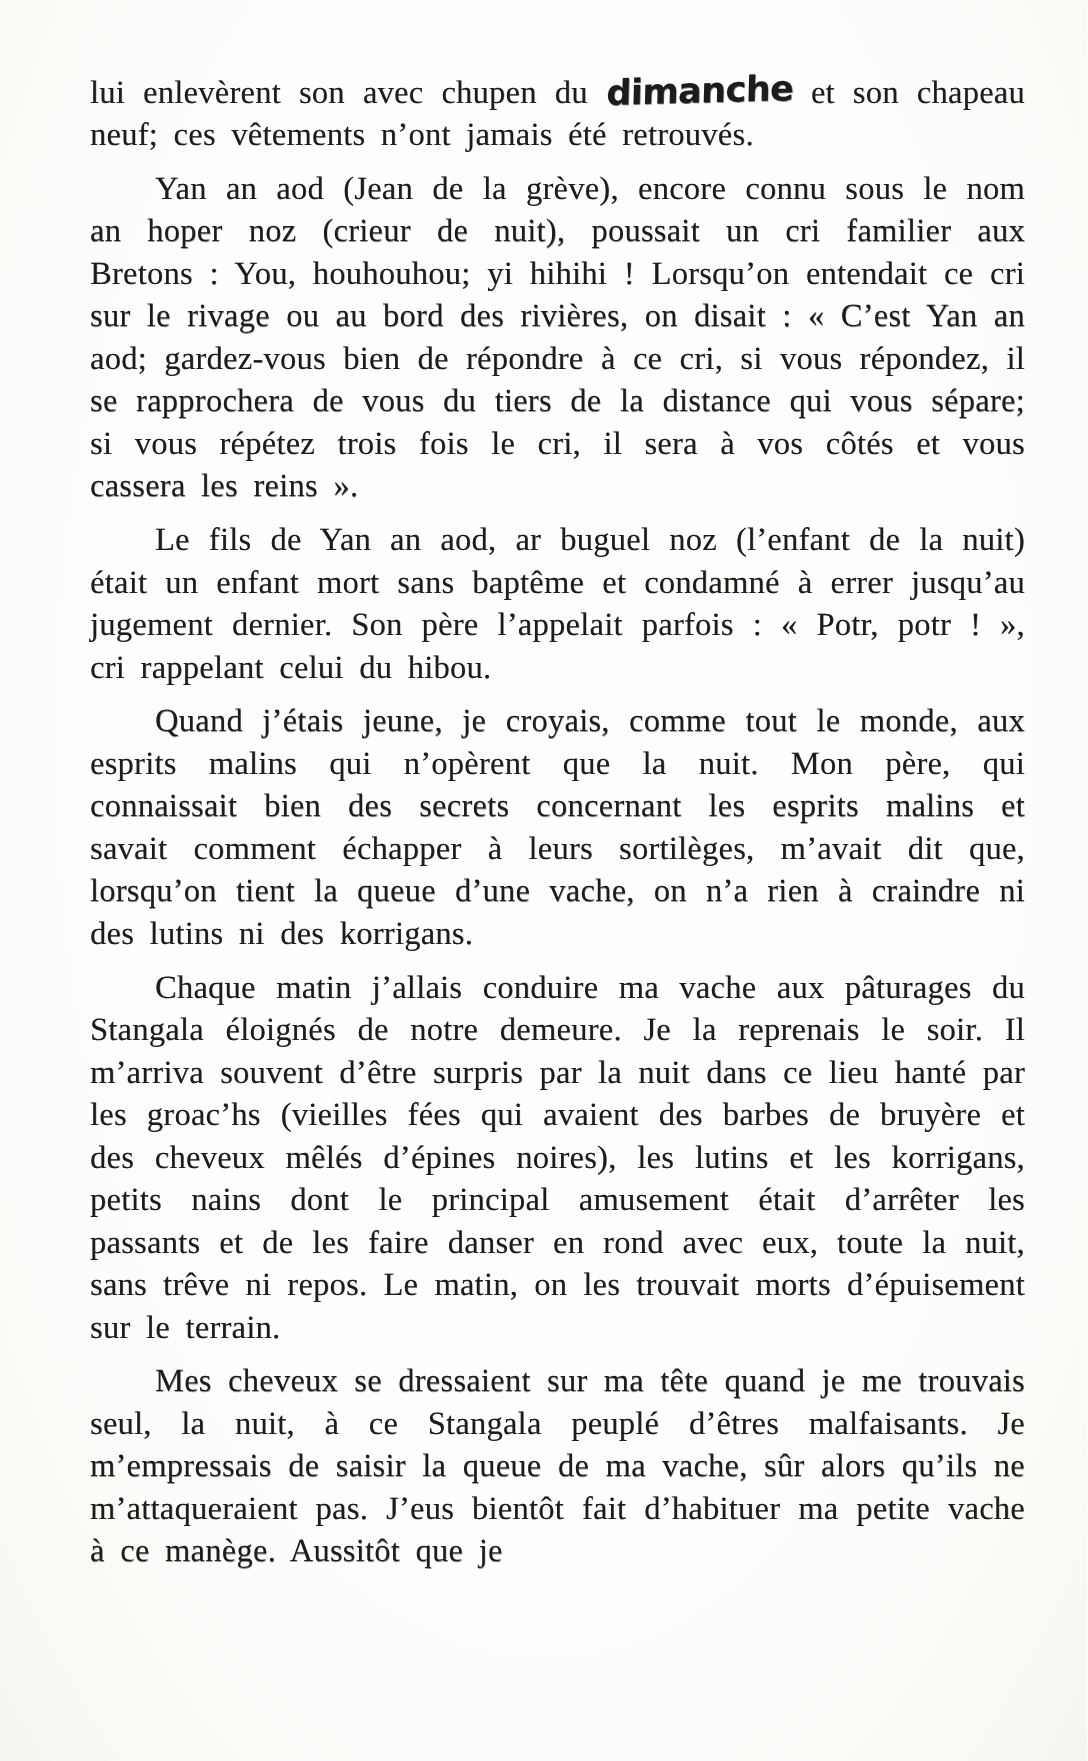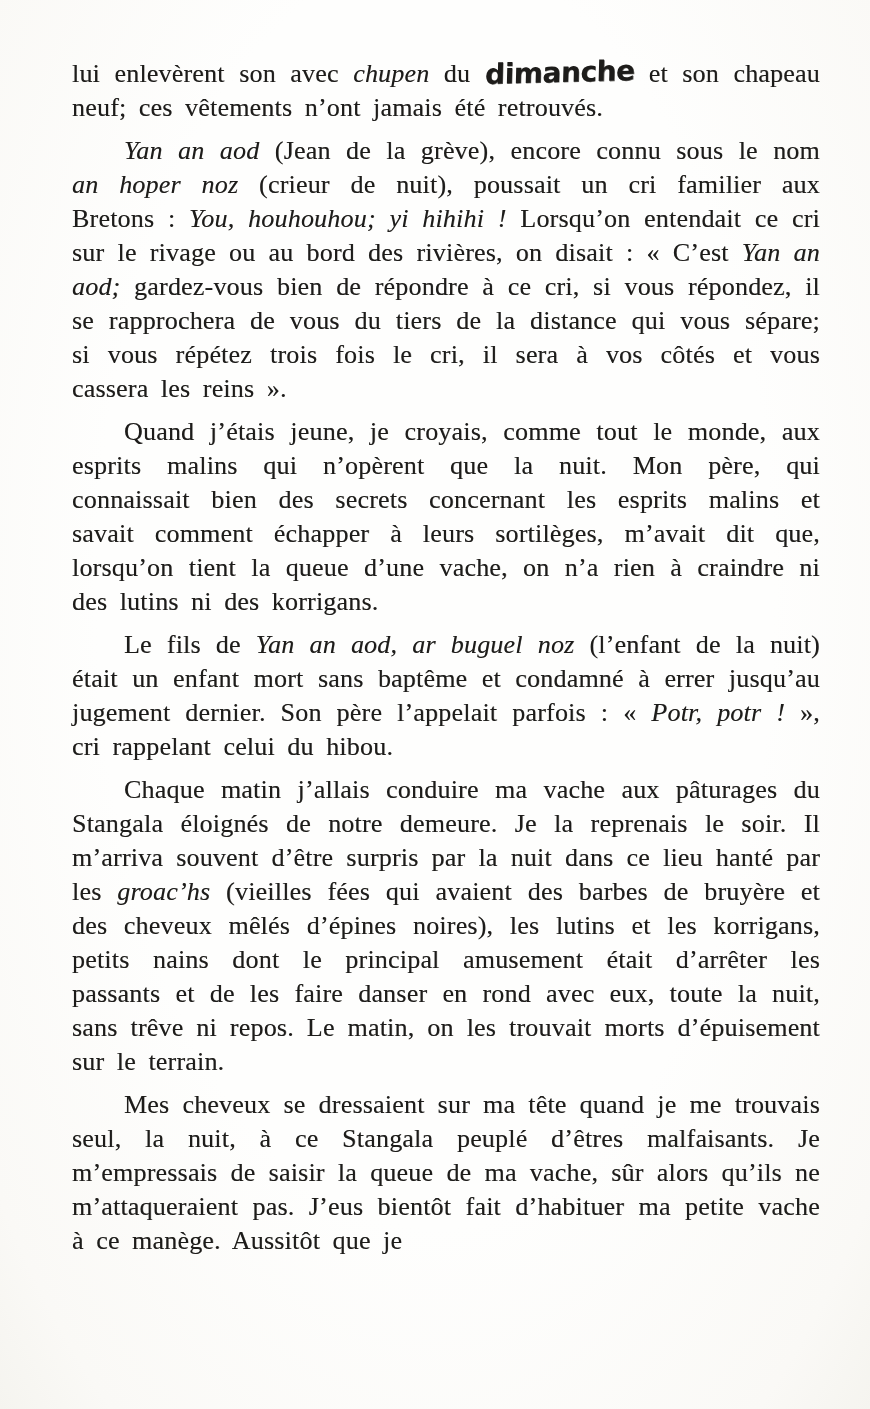--- a/index.html
+++ b/index.html
@@ -31,38 +31,37 @@
     letter-spacing: 0.2px;
     text-shadow: 0.3px 0.3px 0.5px rgba(30,28,25,0.45);
   }
   p.para {
     margin: 0 0 9px 0;
   }
   p.para.indent {
     text-indent: 52px;
   }
   .it {
-    font-style: italic;
   }
   .hw {
     font-family: "DejaVu Sans", sans-serif;
     font-weight: 700;
     font-style: normal;
     font-size: 1.08em;
     letter-spacing: -0.5px;
     display: inline-block;
     transform: rotate(-1.5deg) skewX(-3deg);
     text-shadow: 0.6px 0.6px 0.6px rgba(20,18,15,0.6);
   }
 </style>
 </head>
 <body>
 
 <div class="page">
   <div class="text-block" id="text-block">
       <p class="para"><span class="rg">lui enlevèrent son avec </span><span class="it">chupen</span><span class="rg"> du </span><span class="hw">dimanche</span><span class="rg"> et son chapeau neuf; ces vêtements n’ont jamais été retrouvés.</span></p>
       <p class="para indent"><span class="it">Yan an aod</span><span class="rg"> (Jean de la grève), encore connu sous le nom </span><span class="it">an hoper noz</span><span class="rg"> (crieur de nuit), poussait un cri familier aux Bretons : </span><span class="it">You, houhouhou; yi hihihi !</span><span class="rg"> Lorsqu’on entendait ce cri sur le rivage ou au bord des rivières, on disait : « C’est </span><span class="it">Yan an aod;</span><span class="rg"> gardez-vous bien de répondre à ce cri, si vous répondez, il se rapprochera de vous du tiers de la distance qui vous sépare; si vous répétez trois fois le cri, il sera à vos côtés et vous cassera les reins ».</span></p>
+      <p class="para indent"><span class="rg">Le fils de </span><span class="it">Yan an aod, ar buguel noz</span><span class="rg"> (l’enfant de la nuit) était un enfant mort sans baptême et condamné à errer jusqu’au jugement dernier. Son père l’appelait parfois : « </span><span class="it">Potr, potr !</span><span class="rg"> », cri rappelant celui du hibou.</span></p>
       <p class="para indent"><span class="rg">Quand j’étais jeune, je croyais, comme tout le monde, aux esprits malins qui n’opèrent que la nuit. Mon père, qui connaissait bien des secrets concernant les esprits malins et savait comment échapper à leurs sortilèges, m’avait dit que, lorsqu’on tient la queue d’une vache, on n’a rien à craindre ni des lutins ni des korrigans.</span></p>
-      <p class="para indent"><span class="rg">Le fils de </span><span class="it">Yan an aod, ar buguel noz</span><span class="rg"> (l’enfant de la nuit) était un enfant mort sans baptême et condamné à errer jusqu’au jugement dernier. Son père l’appelait parfois : « </span><span class="it">Potr, potr !</span><span class="rg"> », cri rappelant celui du hibou.</span></p>
       <p class="para indent"><span class="rg">Chaque matin j’allais conduire ma vache aux pâturages du Stangala éloignés de notre demeure. Je la reprenais le soir. Il m’arriva souvent d’être surpris par la nuit dans ce lieu hanté par les </span><span class="it">groac’hs</span><span class="rg"> (vieilles fées qui avaient des barbes de bruyère et des cheveux mêlés d’épines noires), les lutins et les korrigans, petits nains dont le principal amusement était d’arrêter les passants et de les faire danser en rond avec eux, toute la nuit, sans trêve ni repos. Le matin, on les trouvait morts d’épuisement sur le terrain.</span></p>
       <p class="para indent"><span class="rg">Mes cheveux se dressaient sur ma tête quand je me trouvais seul, la nuit, à ce Stangala peuplé d’êtres malfaisants. Je m’empressais de saisir la queue de ma vache, sûr alors qu’ils ne m’attaqueraient pas. J’eus bientôt fait d’habituer ma petite vache à ce manège. Aussitôt que je</span></p>
     </div>
 </div>
 
 </body></html>

